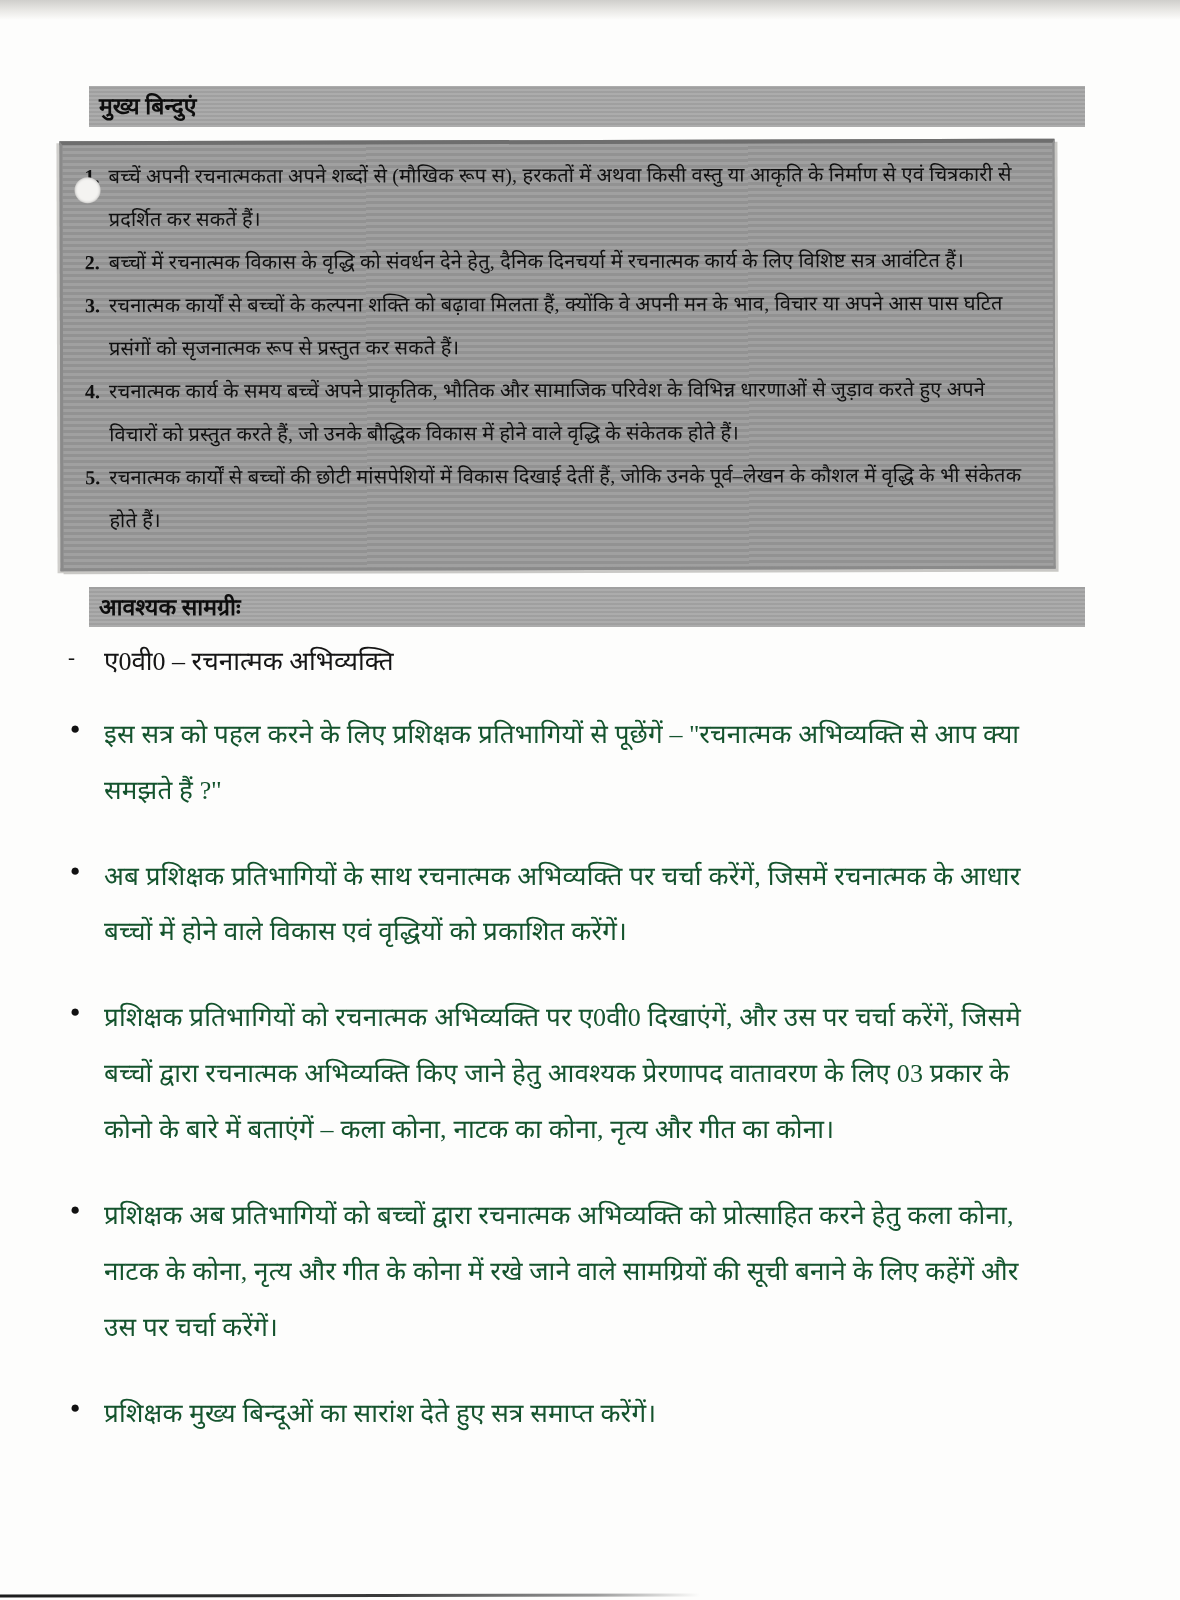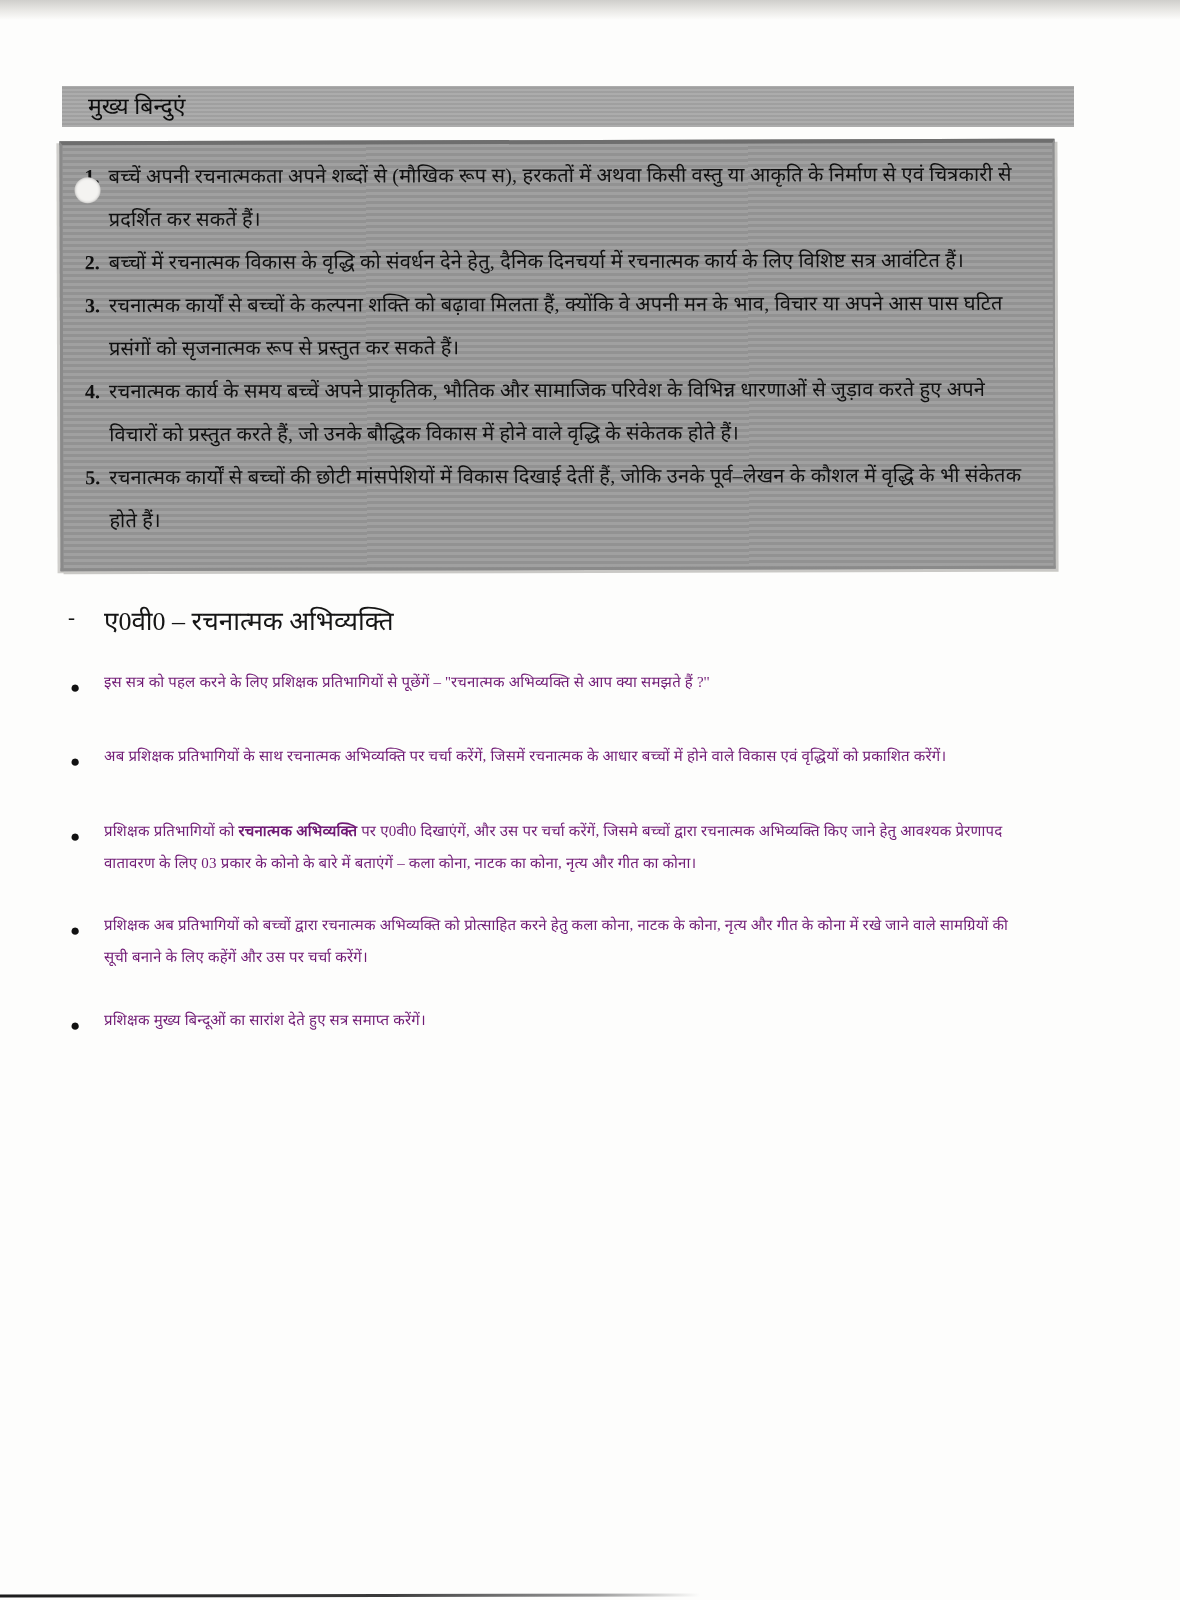--- a/index.html
+++ b/index.html
@@ -11,22 +11,22 @@
   }
   .scan-top-edge{
     position:absolute;top:0;left:0;width:1180px;height:20px;
     background:linear-gradient(to bottom,#cfcecb 0%,#e6e5e2 45%,rgba(255,255,255,0) 100%);
   }
   .content{position:absolute;left:62px;top:86px;width:1014px;}
   .bar{
     width:976px;
     background:#a8a8a8;
     background-image:repeating-linear-gradient(0deg,rgba(255,255,255,.05) 0 2px,rgba(0,0,0,.05) 2px 4px);
-    padding:7px 10px 6px 26px;
-    font-weight:normal;font-size:23px;line-height:1.2;color:#0d0d0d;
+    padding:7px 10px 6px 10px;
+    font-weight:bold;font-size:23px;line-height:1.2;color:#0d0d0d;margin-left:27px;
   }
   .key-box{
     position:relative;
     margin-top:13px;margin-left:-2px;
     width:968px;
     background:#9b9b9b;
     background-image:repeating-linear-gradient(0deg,rgba(255,255,255,.05) 0 3px,rgba(0,0,0,.06) 3px 6px);
     border-top:4px solid #6e6e6e;
     border-left:3px solid #8a8a8a;
     border-right:2px solid #8f8f8f;
@@ -54,23 +54,23 @@
   }
   .materials-dash{flex:0 0 42px;padding-left:6px;box-sizing:border-box;font-size:21px;line-height:1.6;}
   .materials-text{font-size:26px;line-height:1.6;}
   .proc-list{margin-top:24px;}
   .proc-row{display:flex;align-items:flex-start;margin-bottom:30px;}
   .proc-marker{
     flex:0 0 42px;padding-left:8px;box-sizing:border-box;
     font-size:17px;line-height:2.6;color:#111;
   }
   .proc-text{
-    flex:1;max-width:930px;font-size:15px;line-height:2.15;color:#701a75;letter-spacing:.2px;
+    flex:1;max-width:930px;font-size:26px;line-height:2.15;color:#14532d;letter-spacing:.2px;
   }
-  .proc-text b{font-weight:bold;}
+  .proc-text b{font-weight:normal;}
   .scan-bottom-line{
     position:absolute;left:0;bottom:3px;width:700px;height:3px;
     background:linear-gradient(to right,#1c1c1c 0%,#3a3a3a 55%,#9a9a9a 85%,rgba(255,255,255,0) 100%);
     transform:rotate(-0.1deg);
   }
 </style>
 </head>
 <body>
 
 <div class="scan-top-edge"></div>
@@ -99,20 +99,21 @@
       <div class="kp-text">रचनात्मक कार्य के समय बच्चें अपने प्राकृतिक, भौतिक और सामाजिक परिवेश के विभिन्न धारणाओं से जुड़ाव करते हुए अपने विचारों को प्रस्तुत करते हैं, जो उनके बौद्धिक विकास में होने वाले वृद्धि के संकेतक होते हैं।</div>
     </div>
     <div class="kp-row">
       <div class="kp-num">5.</div>
       <div class="kp-text">रचनात्मक कार्यों से बच्चों की छोटी मांसपेशियों में विकास दिखाई देतीं हैं, जोकि उनके पूर्व–लेखन के कौशल में वृद्धि के भी संकेतक होते हैं।</div>
     </div>
   </div>
 
   <div class="section-gap1"></div>
 
+  <div class="bar">आवश्यक सामग्रीः</div>
 
   <div class="materials-row">
     <div class="materials-dash">-</div>
     <div class="materials-text">ए0वी0 – रचनात्मक अभिव्यक्ति</div>
   </div>
 
 
   <div class="proc-list">
 
     <div class="proc-row">

